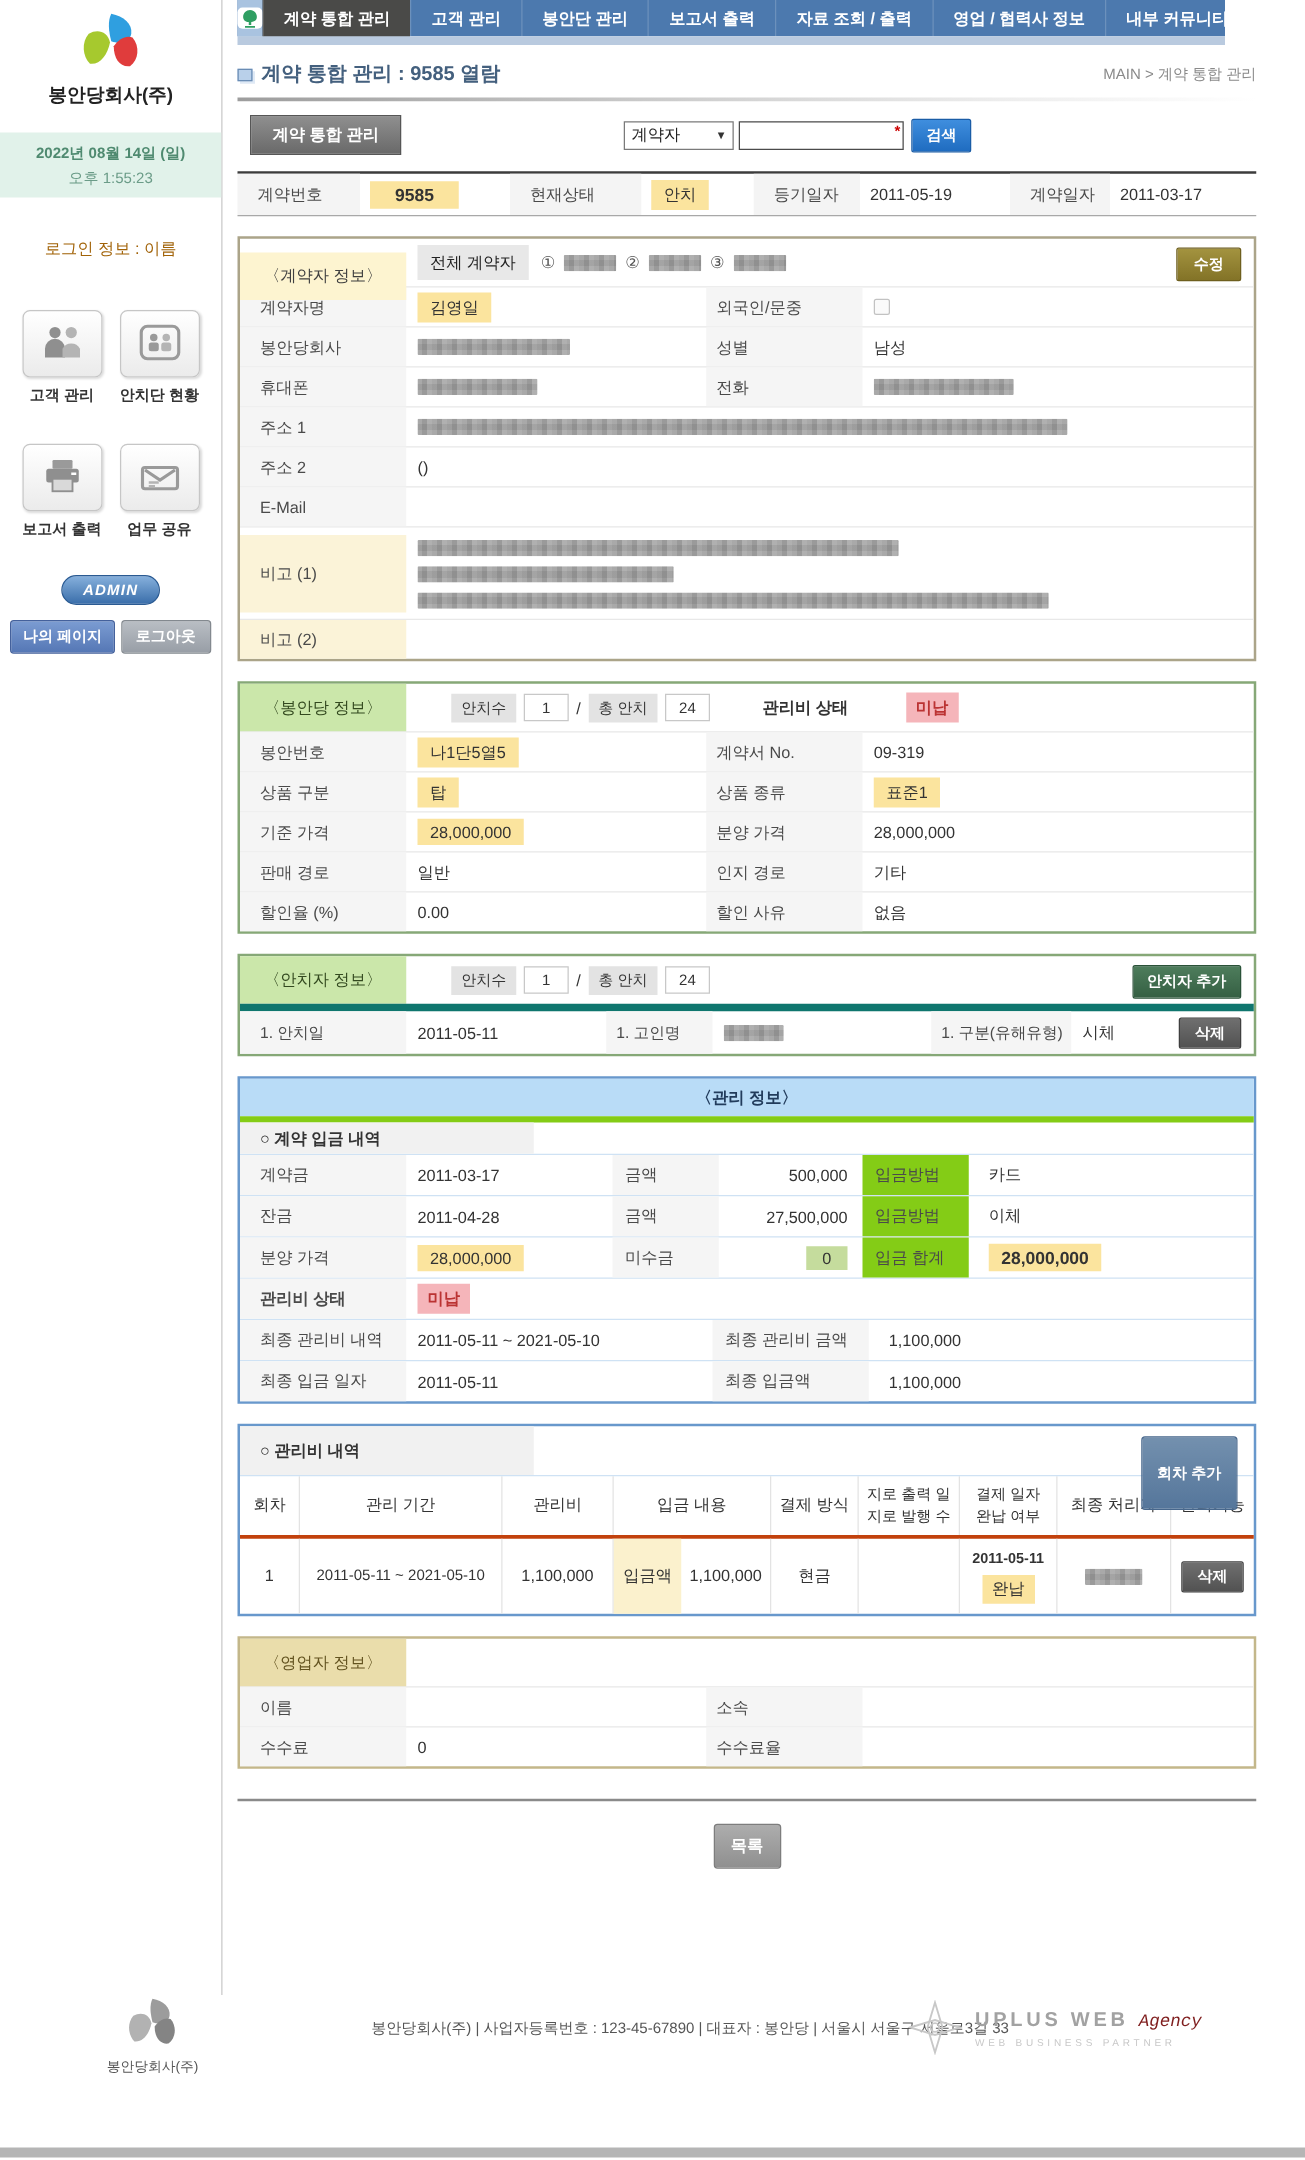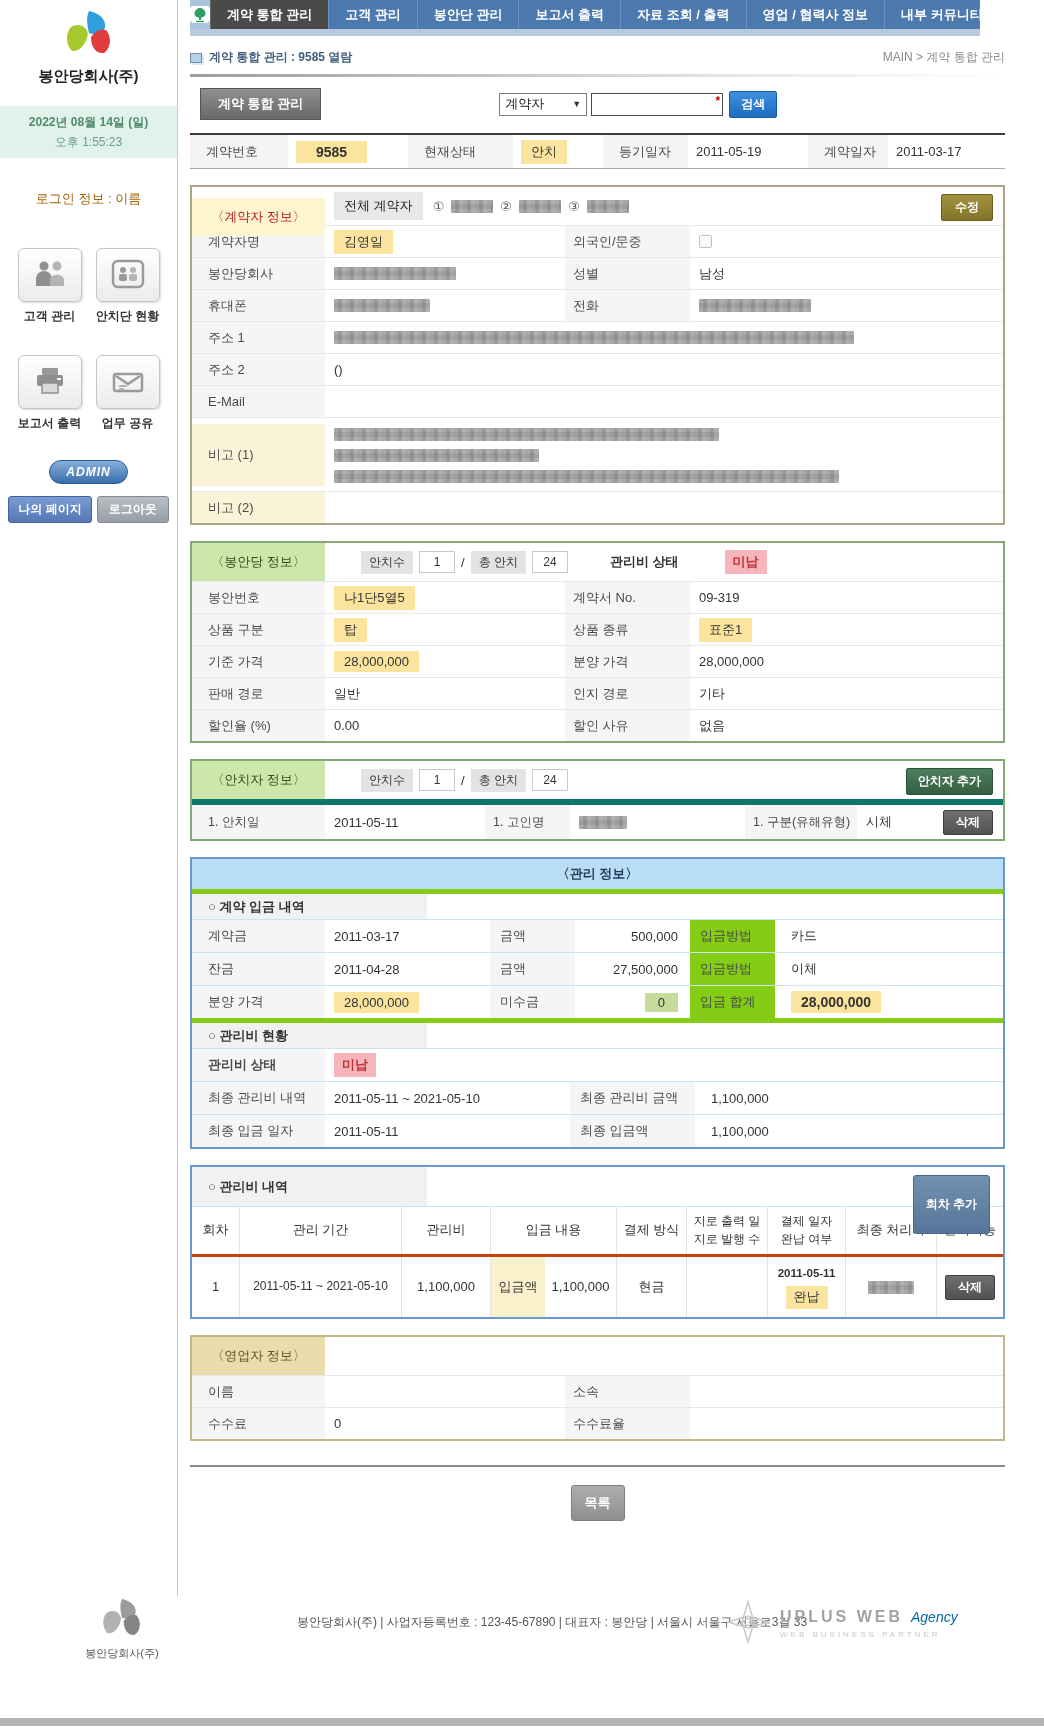--- a/index.html
+++ b/index.html
@@ -28,21 +28,21 @@
 
   .topnav { display:flex; width:790px; height:29px; background:#4c79ae; }
   .home-tab { width:38px; background:#a9c3e0; display:flex; align-items:center; justify-content:center; cursor:pointer; }
   .home-chip { background:#fff; border-radius:4px; padding:1px 2px 0; line-height:0; }
   .nav-tab { padding:0 16px; line-height:29px; color:#fff; font-size:13px; font-weight:bold; white-space:nowrap; border-left:1px solid rgba(255,255,255,.18); cursor:pointer; }
   .nav-tab.active { background:#4a4a48; }
   .topstrip { width:790px; height:7px; background:#b9cadf; }
 
   .crumb-row { margin-top:13px; display:flex; align-items:center; }
   .crumb-icon { display:inline-block; width:12px; height:10px; background:#b9d0ea; border:1px solid #6a8cb4; box-shadow:2px 2px 0 #dfe9f5; margin-right:7px; }
-  .page-title { font-size:12px; font-weight:bold; color:#44607e; }
+  .page-title { font-size:16px; font-weight:bold; color:#44607e; }
   .crumb-path { margin-left:auto; font-size:12px; color:#8a8a8a; }
   .title-hr { margin-top:8px; height:3px; background:linear-gradient(to right,#9d9d9d,#cfcfcf 45%,#ededed 75%,#fff); }
 
   .toolbar { margin-top:11px; display:flex; align-items:center; }
   .btn-module { margin-left:10px; padding:6px 17px; background:linear-gradient(#8f8f8f,#696969); border:1px solid #565656; color:#fff; font-size:13px; font-weight:bold; cursor:pointer; }
   .search-group { margin-left:178px; display:flex; align-items:center; }
   .fake-select { width:88px; height:23px; border:1px solid #7a7a7a; background:#fff; display:flex; align-items:center; padding:0 5px; font-size:13px; color:#222; cursor:pointer; }
   .fake-select .arrow { margin-left:auto; font-size:9px; color:#333; }
   .search-wrap { position:relative; margin-left:4px; }
   .search-input { width:132px; height:23px; border:1px solid #4a4a4a; padding:0 12px 0 5px; font-size:13px; font-family:inherit; }
@@ -61,21 +61,21 @@
   .numbox { display:inline-block; width:36px; border:1px solid #c8c8c8; background:#fff; text-align:center; padding:3px 0; font-size:12px; }
 
   
   .box { margin-top:16px; border-style:solid; border-width:2px; }
   .box.tan { border-color:#aba489; }
   .box.green { border-color:#86a877; }
   .box.blue { border-color:#6898cc; }
   .box.sand { border-color:#c3b78a; }
   .sec-head { position:relative; display:flex; align-items:center; height:38px; }
   .sec-title { width:133px; height:100%; display:flex; align-items:center; justify-content:center; font-size:13px; }
-  .sec-title.yellow { background:#fdf4d0; color:#b91c1c;margin-top:22px; }
+  .sec-title.yellow { background:#fdf4d0; color:#404040;margin-top:22px; }
   .sec-title.green { background:#cbe7aa; color:#33491f; }
   .sec-title.sand { background:#eaddab; color:#635320; }
   .row { display:flex; align-items:center; height:32px; border-top:1px solid #e8e8e8; }
   .row.tall { height:74px; align-items:flex-start; padding:6px 0; }
   .lbl { height:100%; background:#f5f5f5; display:flex; align-items:center; padding-left:16px; color:#4a4a4a; }
   .lbl.w1 { width:133px; }
   .lbl.w2 { width:125px; padding-left:8px; }
   .lbl.note { background:#fbf3d8; }
   .val { height:100%; display:flex; align-items:center; padding-left:9px; color:#333; }
   .val.w1 { width:240px; }
@@ -137,21 +137,21 @@
 
   
   .footer { position:absolute; left:0; top:1598px; width:1044px; height:120px; }
   .f-logo { position:absolute; left:62px; top:0; width:120px; text-align:center; }
   .f-logo .lab { margin-top:2px; font-size:11px; color:#555; }
   .f-info { position:absolute; left:297px; top:16px; font-size:12px; color:#555; }
   .f-brand { position:absolute; left:726px; top:2px; display:flex; align-items:center; }
   .f-brand .txt { margin-left:10px; }
   .f-brand .row1 { display:flex; align-items:baseline; }
   .f-brand .name { font-size:16px; font-weight:bold; letter-spacing:3px; color:#a2a2a2; }
-  .f-brand .script { margin-left:8px; font-family:Liberation Sans, sans-serif; font-style:italic; font-size:14px; color:#0369a1; }
+  .f-brand .script { margin-left:8px; font-family:Liberation Mono, monospace; font-style:italic; font-size:14px; color:#7f1d1d; }
   .f-brand .sub { margin-top:4px; font-size:8px; letter-spacing:3px; color:#c8c8c8; }
   .bottombar { position:absolute; left:0; top:1718px; width:1044px; height:8px; background:#b5b5b5; }
 </style>
 </head>
 <body>
 
 <div class="sidebar">
   <div class="side-logo">
     <svg width="54" height="50" viewBox="0 0 54 50">
       <path d="M27 1 C37 3 44 9 43 17 C42 23 35 26 27 23 C25 15 24 7 27 1 Z" fill="#2f9fe0"></path>
@@ -449,23 +449,20 @@
           <span class="chip-y">28,000,000</span>
         </div>
       <div class="l-b">미수금</div>
       <div class="v-b">
           <span class="chip-green">0</span>
         </div>
       <div class="l-c">입금 합계</div>
       <div class="v-c">
           <span class="chip-y" style="font-weight:bold; font-size:14px;">28,000,000</span>
         </div>
-    </div>
-    <div class="m-sub">
-      <div class="cell">○ 관리비 현황</div>
     </div>
     <div class="m-row">
       <div class="lbl w1" style="font-weight:bold">관리비 상태</div>
       <div class="v-a">
           <span class="chip-pink">미납</span>
         </div>
     </div>
     <div class="m-row">
       <div class="lbl w1">최종 관리비 내역</div>
       <div class="v-a2">2011-05-11 ~ 2021-05-10</div>

